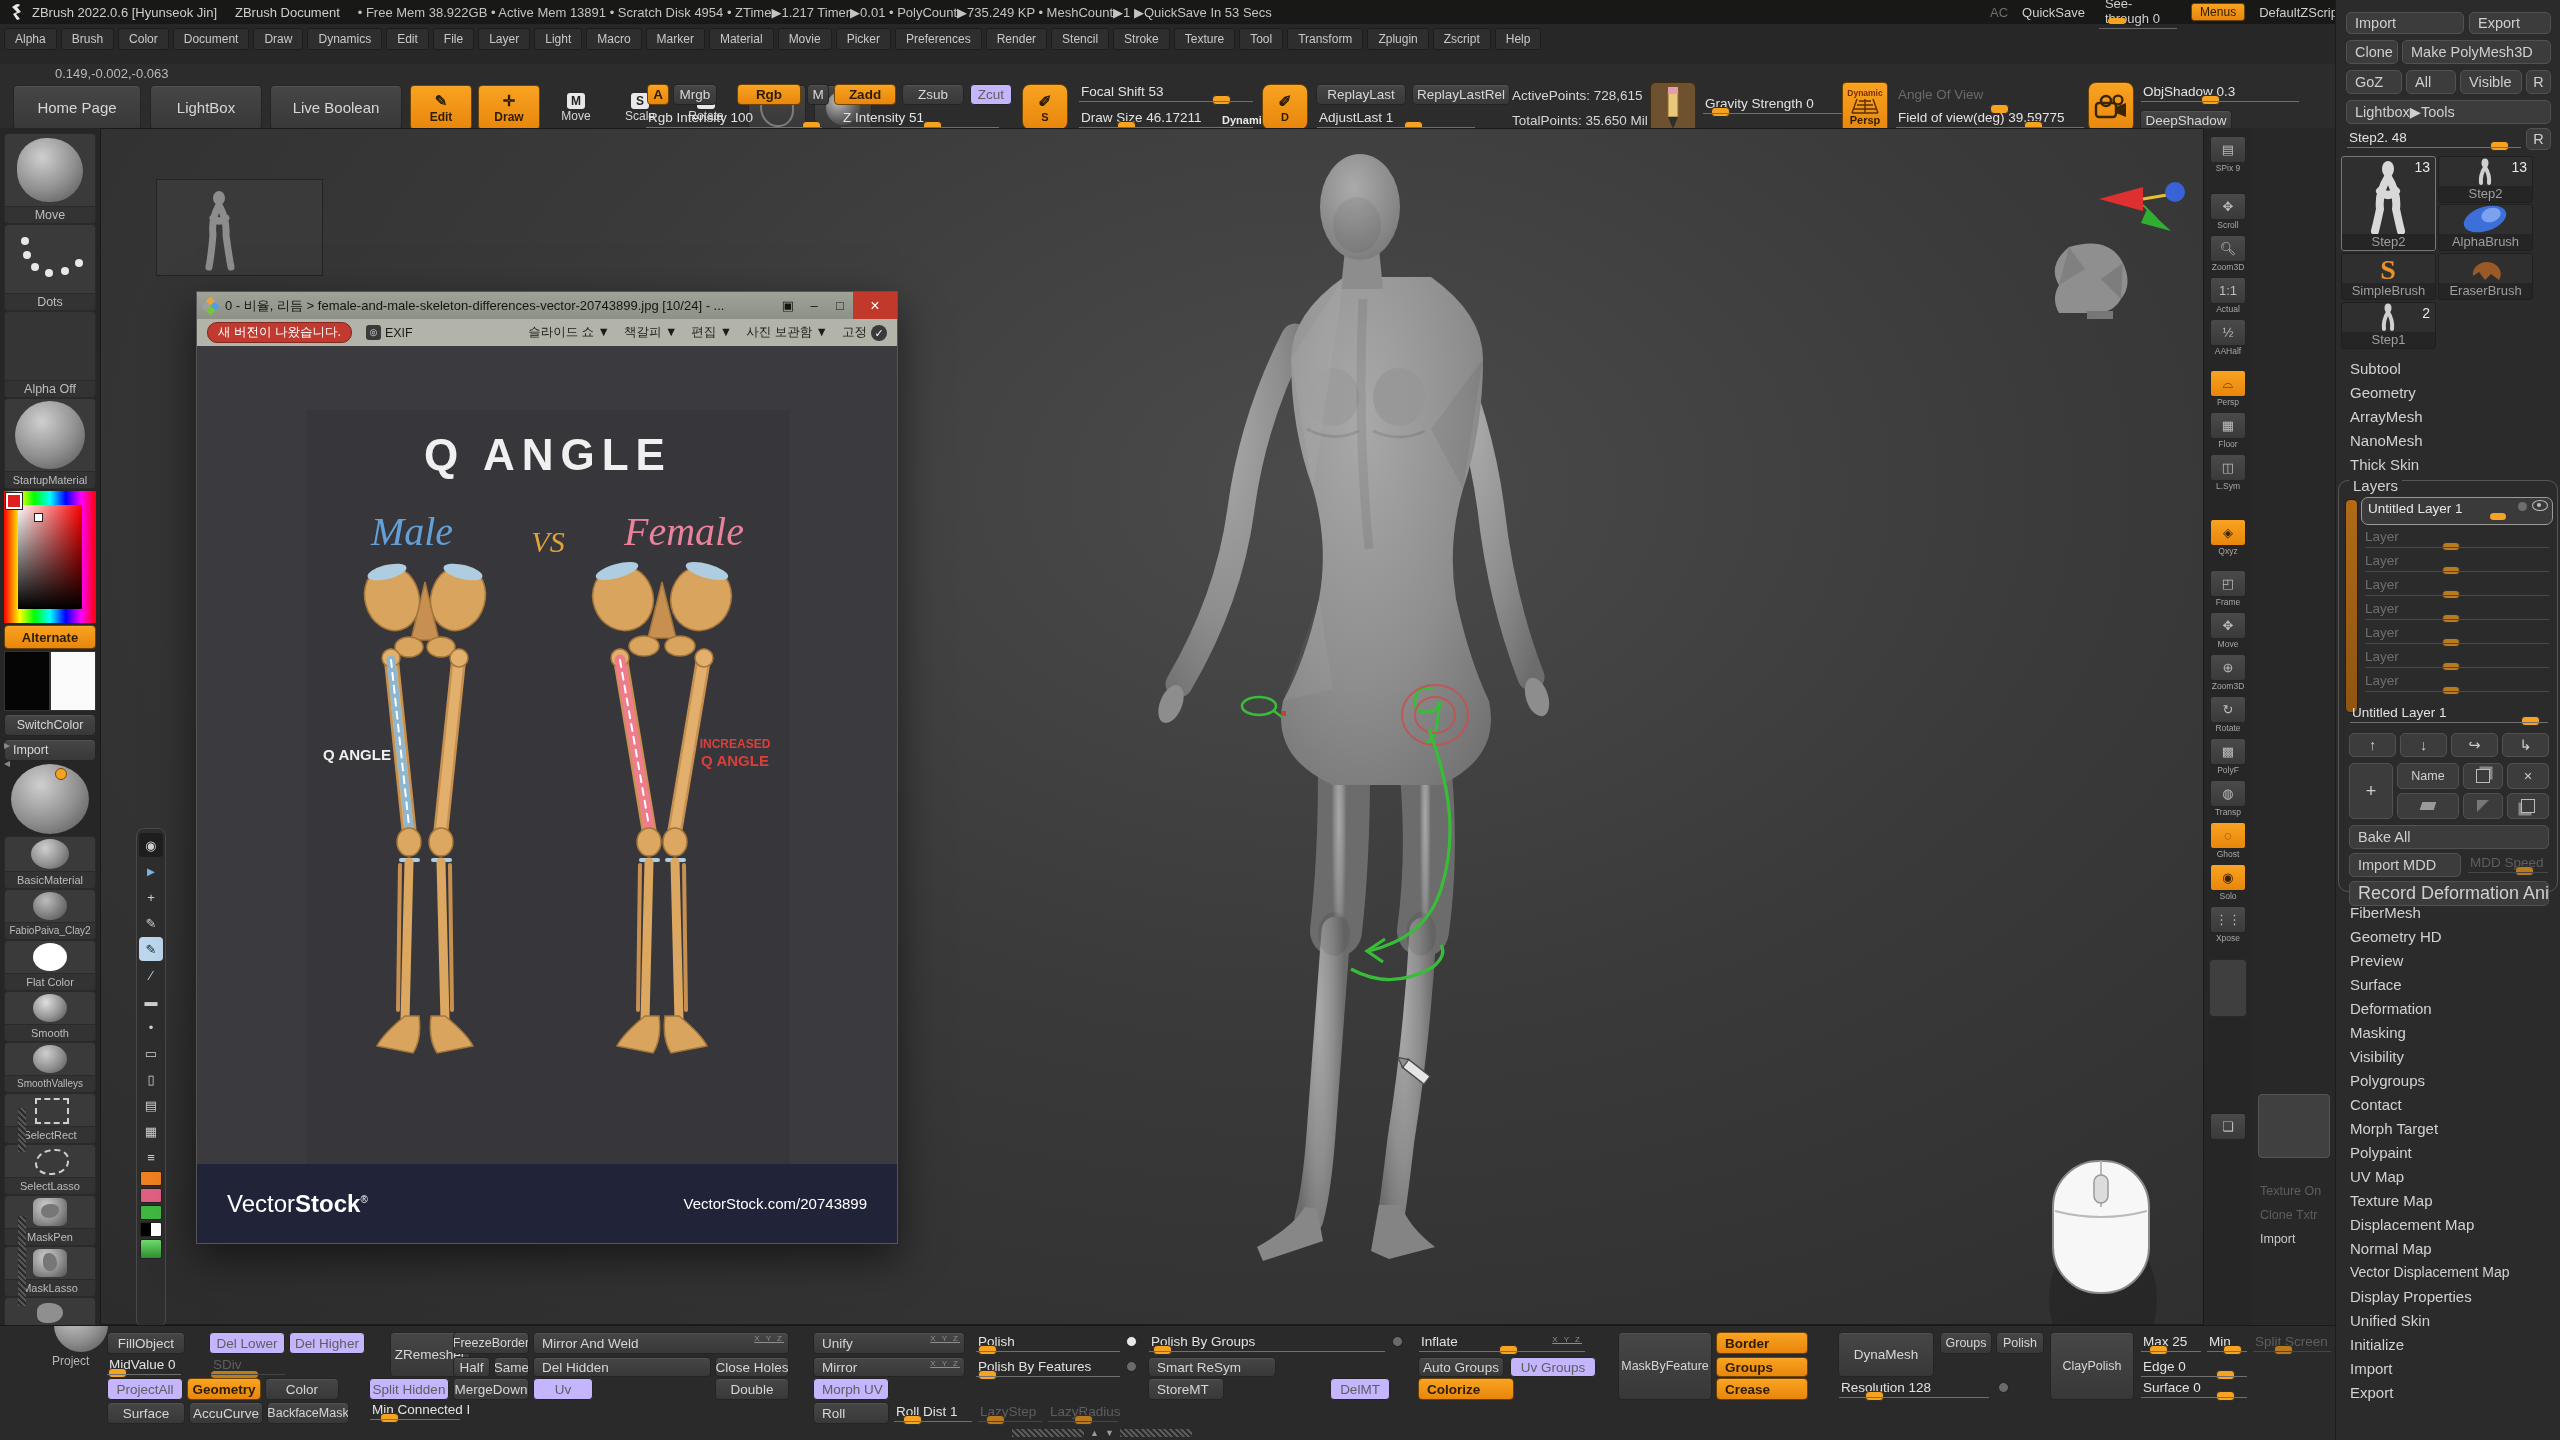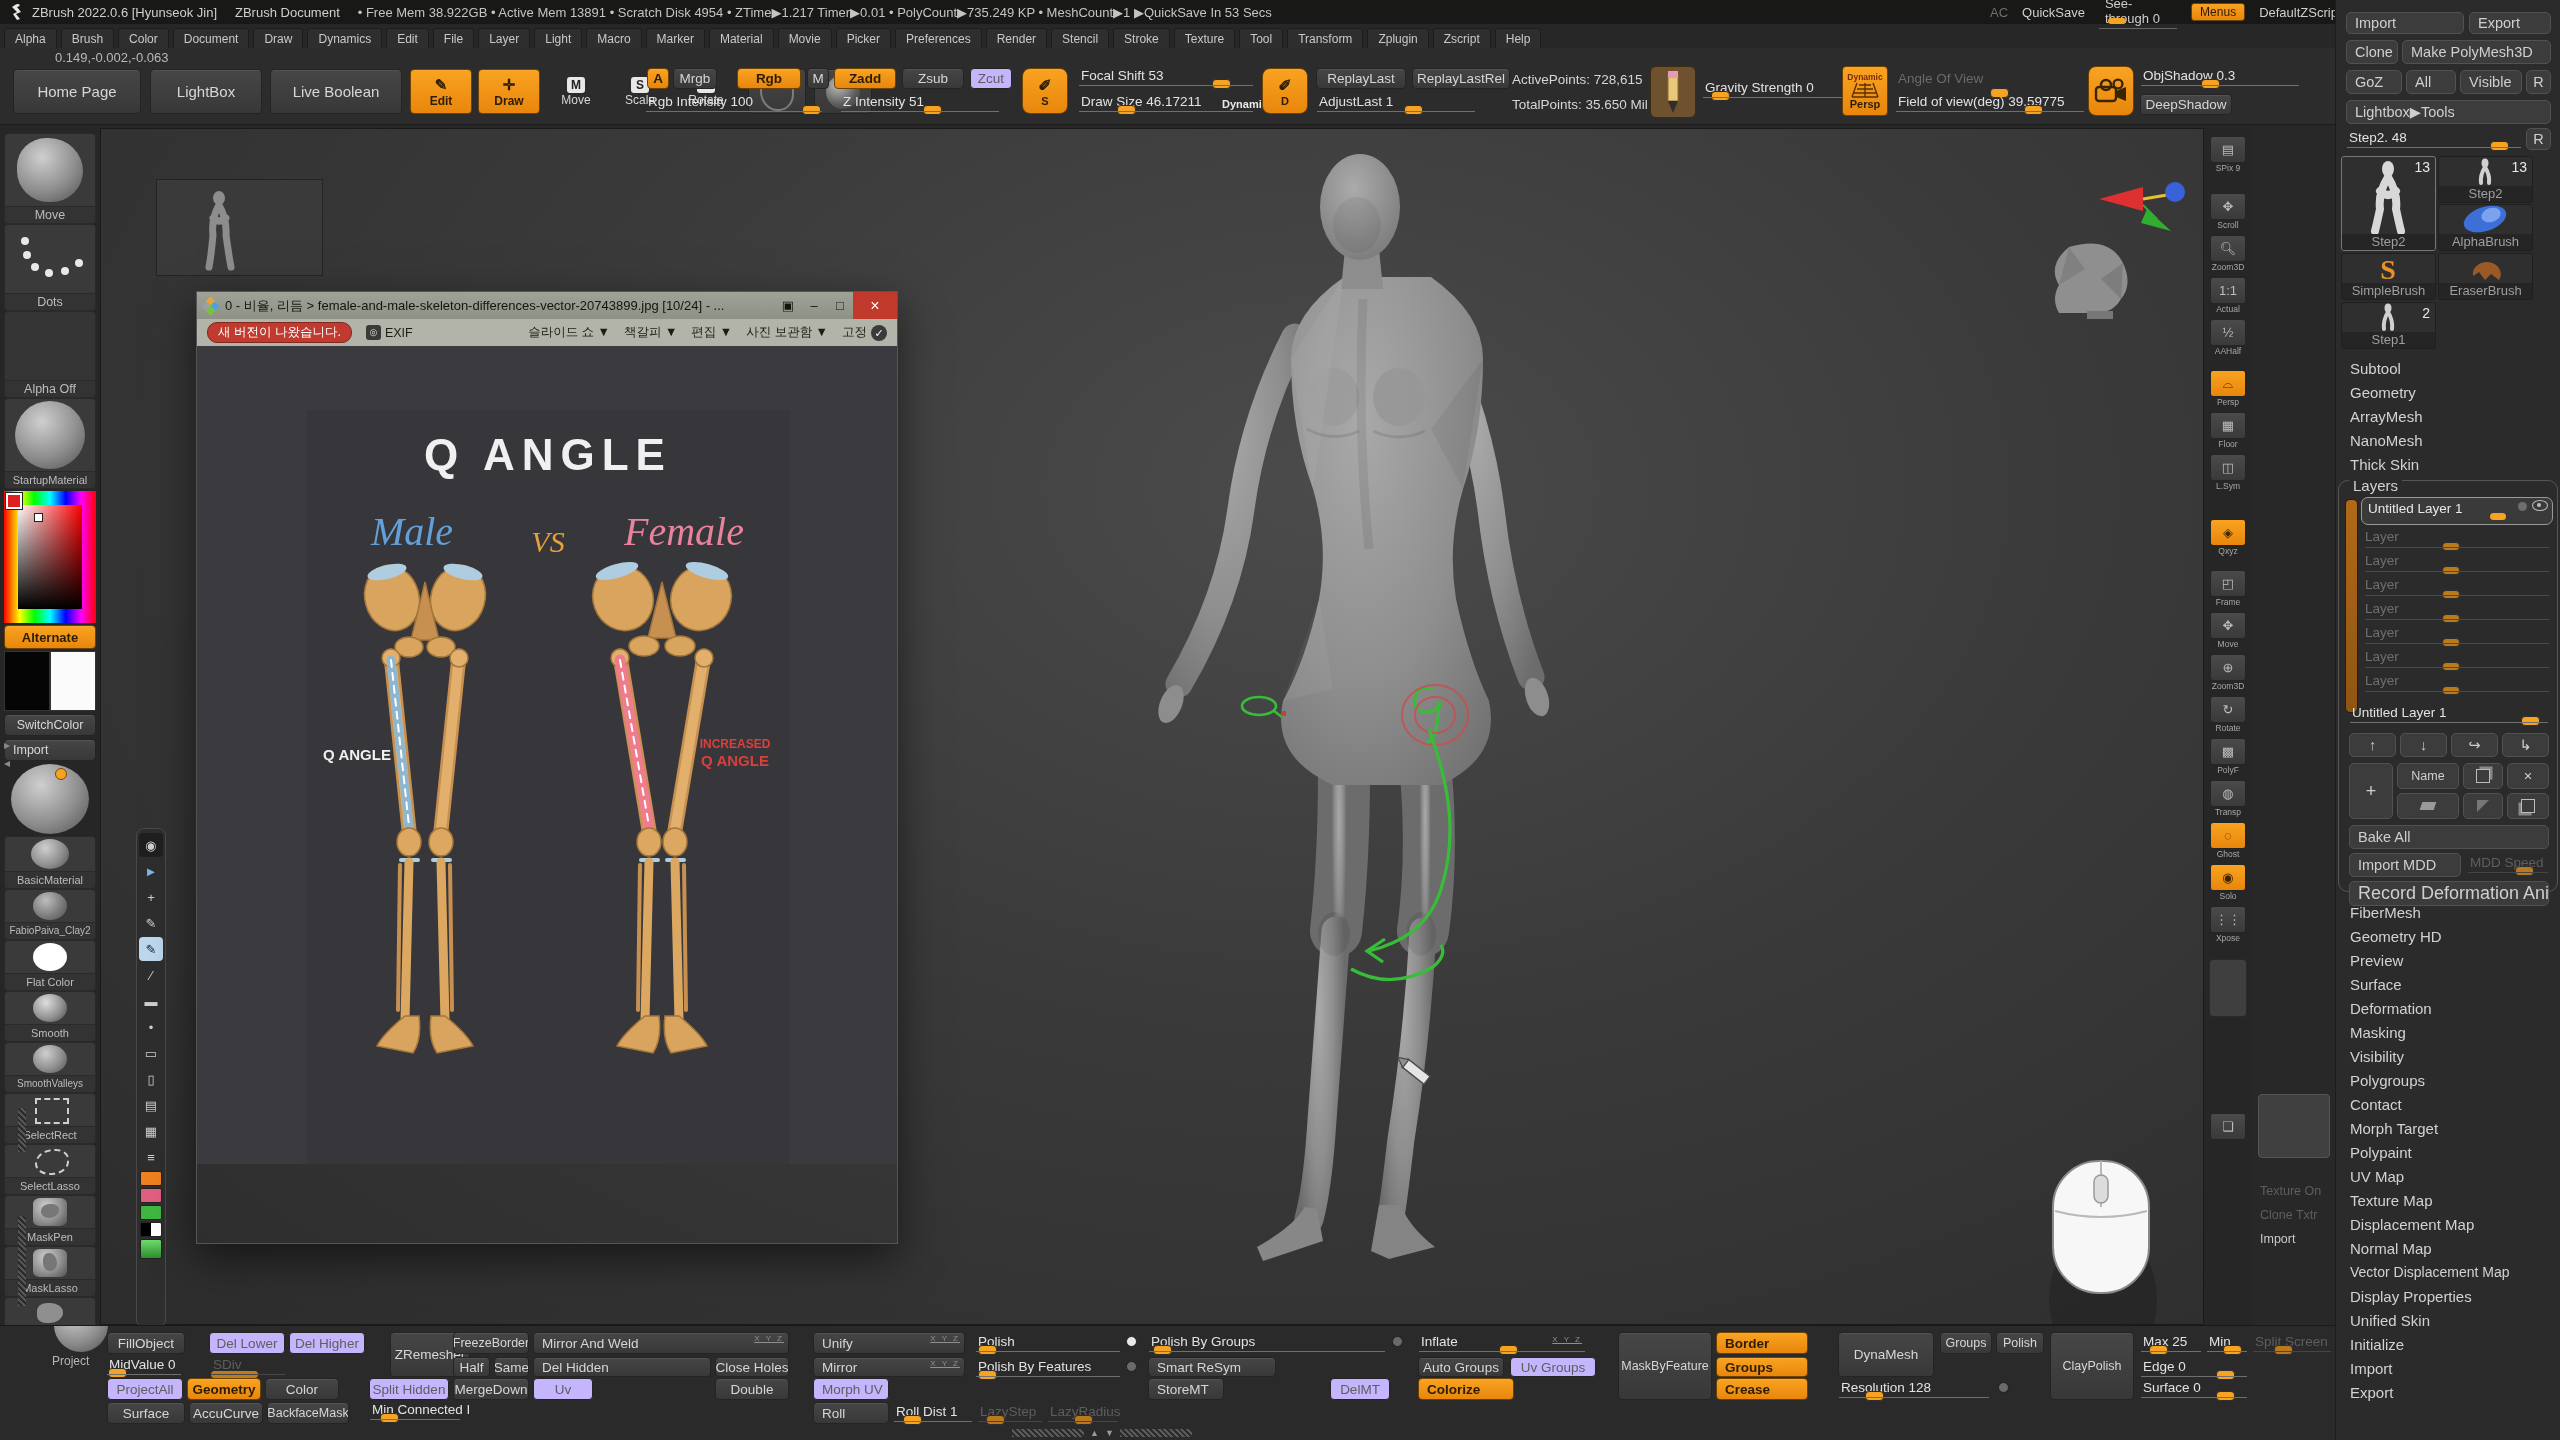--- a/index.html
+++ b/index.html
@@ -98,21 +98,21 @@
     <span class="mbtn">Stencil</span>
     <span class="mbtn">Stroke</span>
     <span class="mbtn">Texture</span>
     <span class="mbtn">Tool</span>
     <span class="mbtn">Transform</span>
     <span class="mbtn">Zplugin</span>
     <span class="mbtn">Zscript</span>
     <span class="mbtn">Help</span>
   </div>
 
-  <div class="abs" style="left:0;top:48px;width:2335px;height:76px;background:#2c2c2c;border-bottom:1px solid #1c1c1c;">
+  <div class="abs" style="left:0;top:64px;width:2335px;height:76px;background:#2c2c2c;border-bottom:1px solid #1c1c1c;">
     <span class="abs" style="left:55px;top:2px;font-size:13px;color:#b8b8b8;">0.149,-0.002,-0.063</span>
     <div class="b" style="left:13px;top:21px;width:128px;height:45px;font-size:15px;">
         <span>Home Page</span>
       </div>
     <div class="b" style="left:150px;top:21px;width:112px;height:45px;font-size:15px;">
         <span>LightBox</span>
       </div>
     <div class="b" style="left:270px;top:21px;width:132px;height:45px;font-size:15px;">
         <span>Live Boolean</span>
       </div>
@@ -583,20 +583,25 @@
           <line x1="333" y1="455" x2="331" y2="600" stroke="#c89050" stroke-width="4"></line>
           <line x1="368" y1="452" x2="372" y2="610" stroke="#dca760" stroke-width="9"></line>
           <line x1="377" y1="455" x2="379" y2="600" stroke="#c89050" stroke-width="4"></line>
           <path d="M338,606 q-22,18 -28,30 l36,7 q9,-14 6,-37 Z" fill="#d9a55e" stroke="#a4763a" stroke-width="1.5"></path>
           <path d="M372,606 q22,18 28,30 l-36,7 q-9,-14 -6,-37 Z" fill="#d9a55e" stroke="#a4763a" stroke-width="1.5"></path>
         </g>
         <text x="428" y="338" text-anchor="middle" font-size="12" font-weight="bold" fill="#d8403c" font-family="Liberation Sans,sans-serif">INCREASED</text>
         <text x="428" y="356" text-anchor="middle" font-size="15" font-weight="bold" fill="#d8403c" font-family="Liberation Sans,sans-serif">Q ANGLE</text>
       </svg>
     </div>
+    <div style="height:79px;background:#212339;display:flex;align-items:center;color:#fff;padding:0 30px;box-sizing:border-box;">
+      <span style="font-size:24px;"><span>Vector</span><b>Stock</b><sup style="font-size:10px;">®</sup></span>
+      <span style="flex:1;"></span>
+      <span style="font-size:15px;">VectorStock.com/20743899</span>
+    </div>
   </div>
 
   <div class="abs" style="left:2204px;top:128px;width:48px;height:1197px;background:#262626;padding-top:8px;box-sizing:border-box;">
     <div class="ic">
         <div class="g">▤</div>
         <div class="t">SPix 9</div>
       </div>
     <div class="ic" style="margin-top:20px;">
         <div class="g">✥</div>
         <div class="t">Scroll</div>

